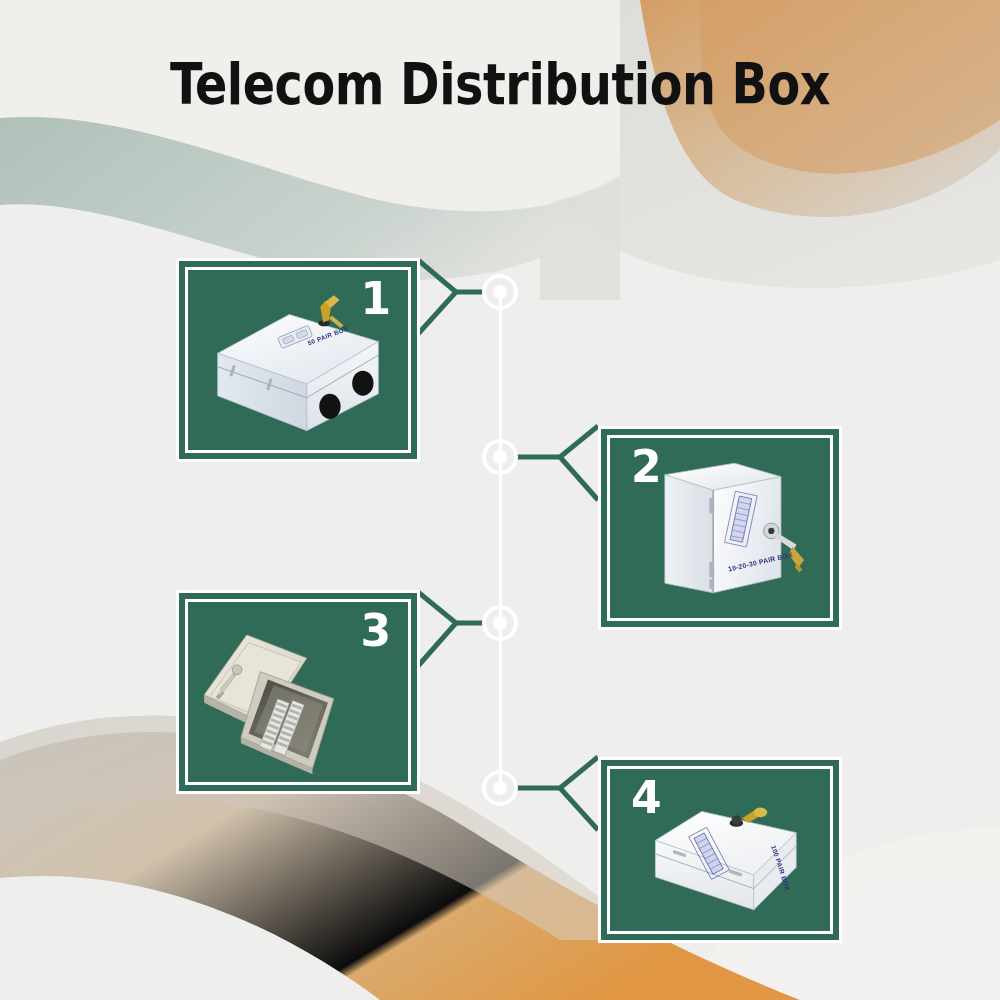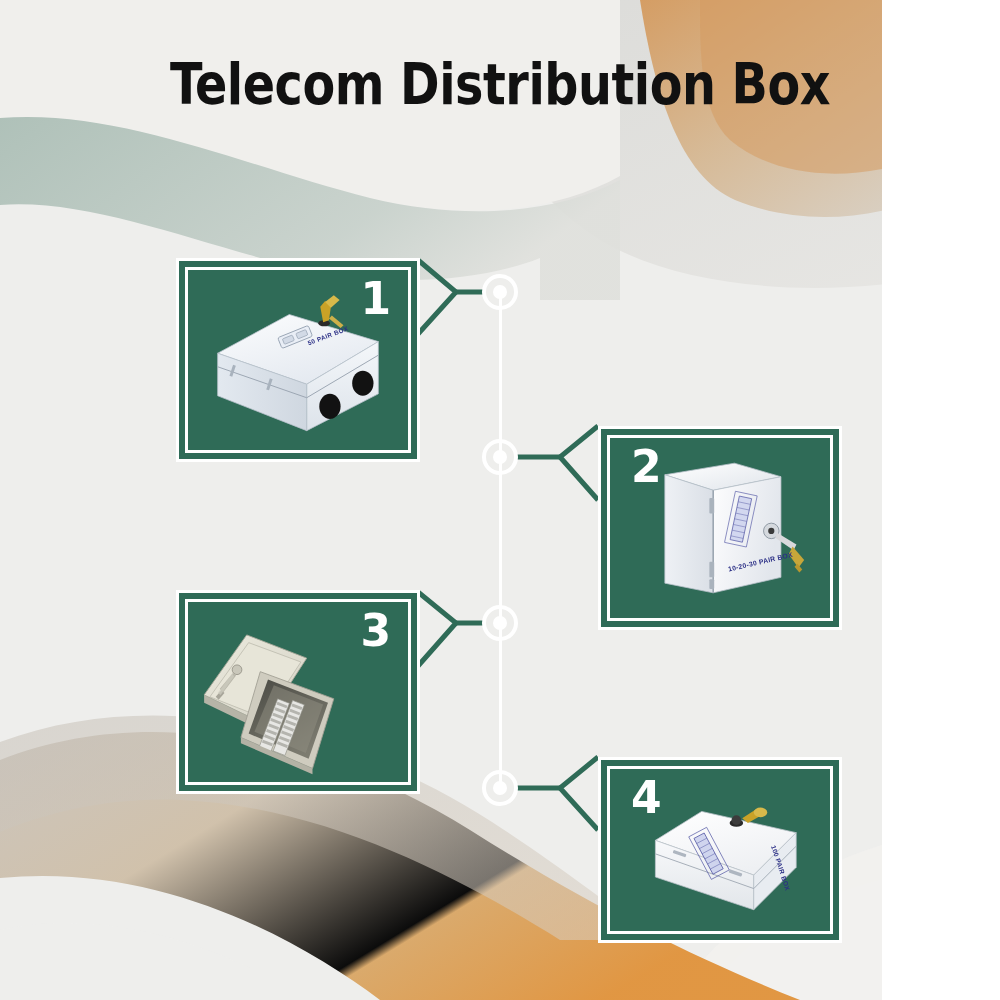--- a/index.html
+++ b/index.html
@@ -3,21 +3,21 @@
 <meta charset="utf-8">
 <title>Telecom Distribution Box</title>
 <style>
   html, body {
     margin: 0;
     padding: 0;
     background: #ffffff;
   }
   .canvas {
     position: relative;
-    width: 882px;
+    width: 1000px;
     height: 1000px;
     overflow: hidden;
     background: #eeeeec;
     font-family: "Liberation Sans", sans-serif;
   }
 
   
   .bg-layer {
     position: absolute;
     inset: 0;

